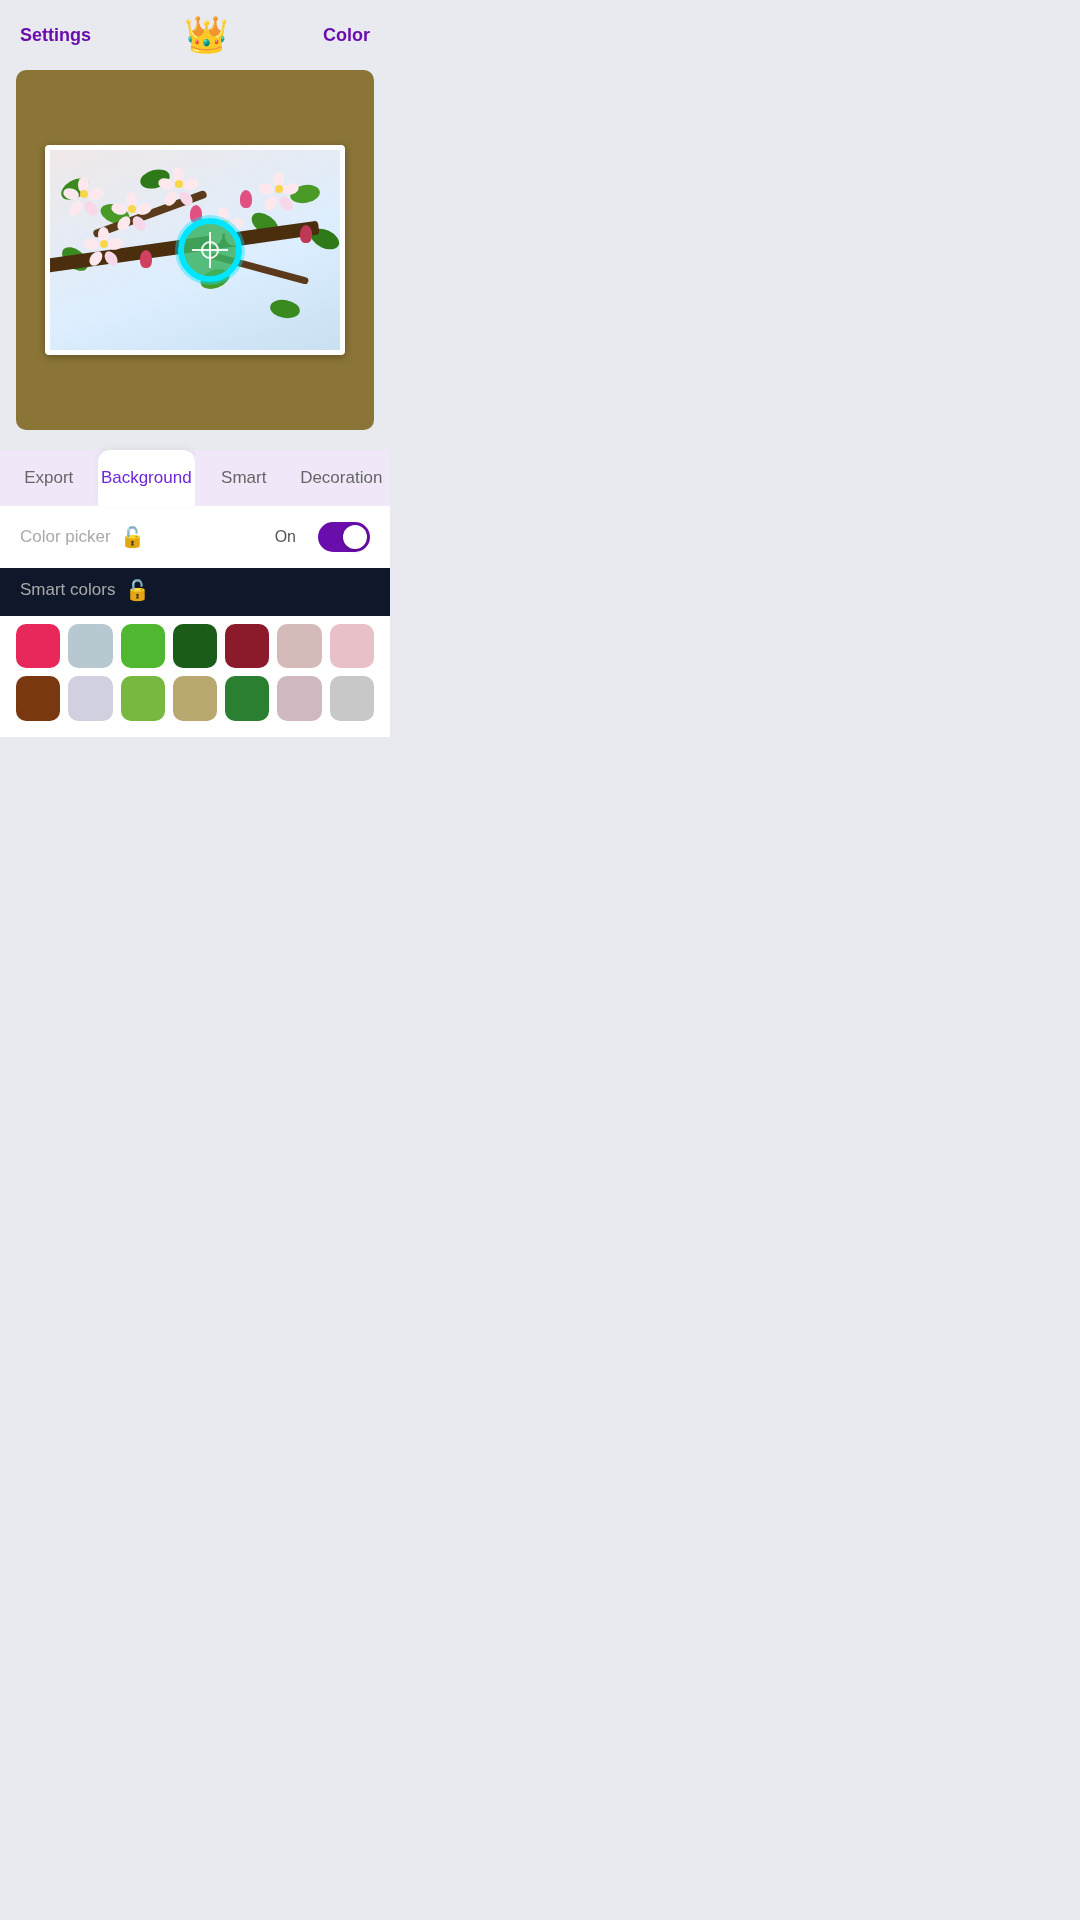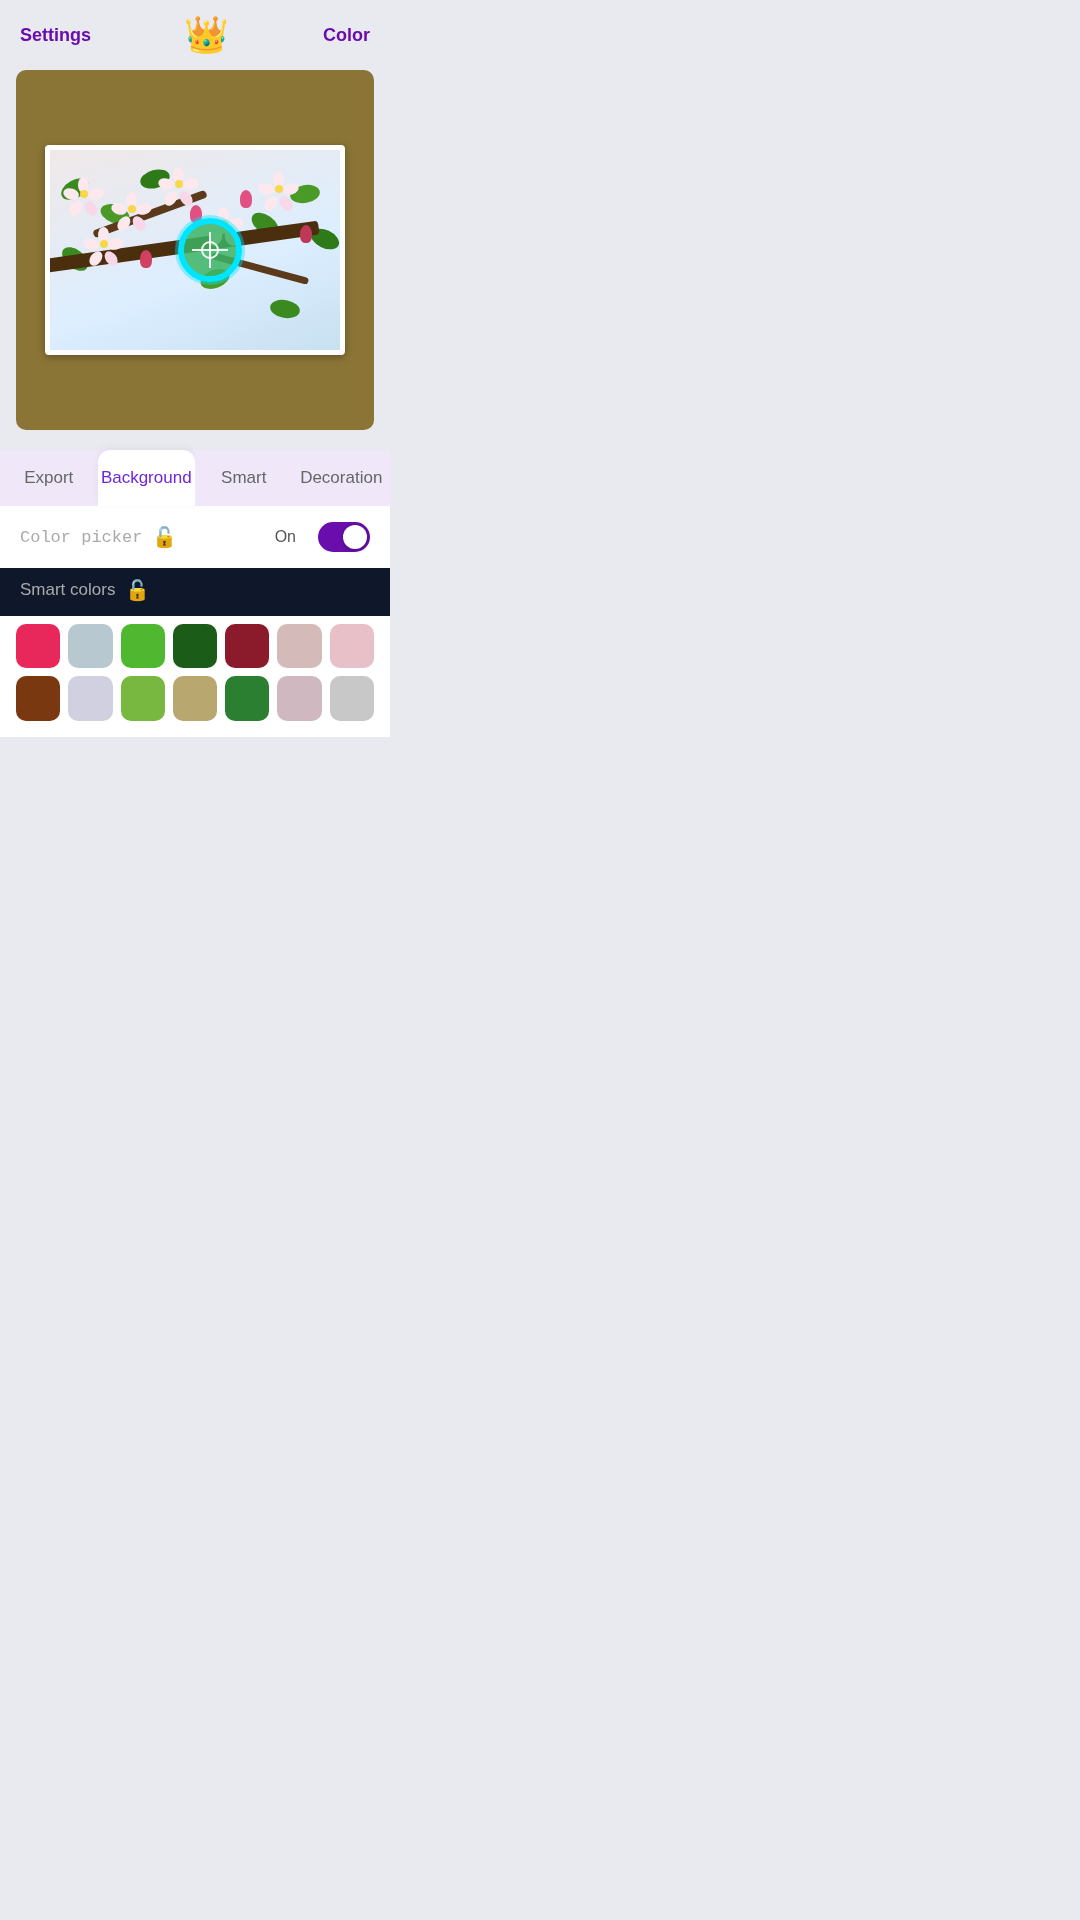--- a/index.html
+++ b/index.html
@@ -285,21 +285,20 @@
       background: white;
       padding: 16px 20px;
     }
 
     .color-picker-label {
       display: flex;
       align-items: center;
       gap: 10px;
       font-size: 17px;
       color: #aaa;
-      font-family: Liberation Mono, monospace;
     }
 
     .lock-icon {
       font-size: 20px;
       color: #b8962e;
     }
 
     .on-toggle-row {
       display: flex;
       align-items: center;

